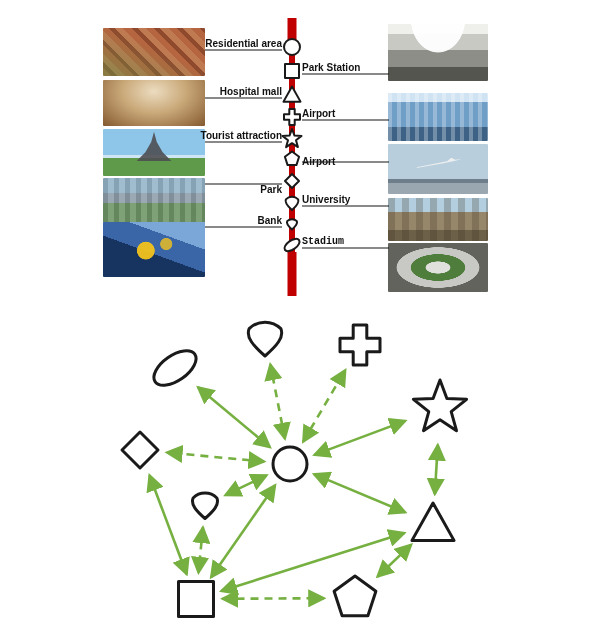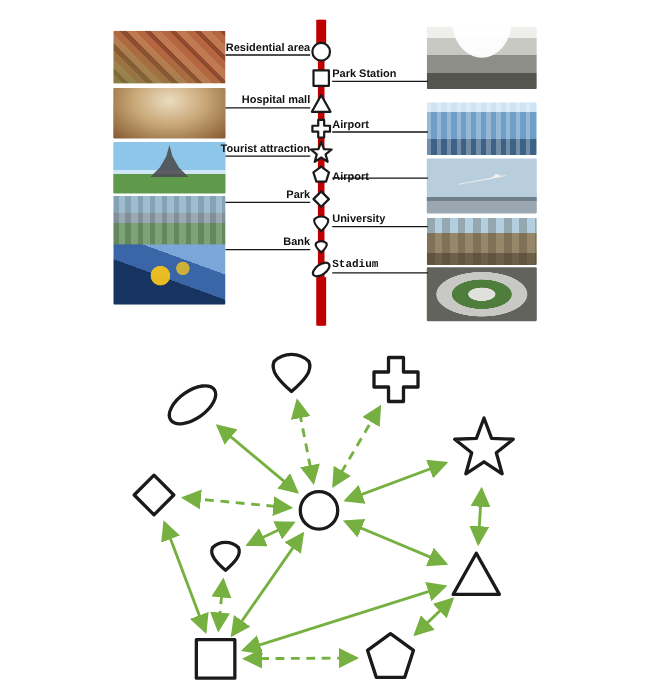--- a/index.html
+++ b/index.html
@@ -156,18 +156,18 @@
         <polygon points="0.0,-22.0 20.9,-6.8 12.9,17.8 -12.9,17.8 -20.9,-6.8" fill="#fff" stroke="#1a1a1a" stroke-width="3" stroke-linejoin="round"></polygon>
       </g>
     </svg>
   <div id="labels">
       <div class="legend-label" style="top: 38px; right: 318px;">Residential area</div>
       <div class="legend-label" style="top: 62px; left: 302px;">Park Station</div>
       <div class="legend-label" style="top: 86px; right: 318px;">Hospital mall</div>
       <div class="legend-label" style="top: 108px; left: 302px;">Airport</div>
       <div class="legend-label" style="top: 130px; right: 318px;">Tourist attraction</div>
       <div class="legend-label" style="top: 156px; left: 302px;">Airport</div>
-      <div class="legend-label" style="top: 172px; right: 318px;">Park</div>
+      <div class="legend-label" style="top: 184px; right: 318px;">Park</div>
       <div class="legend-label" style="top: 194px; left: 302px; text-align: center;">University</div>
       <div class="legend-label" style="top: 215px; right: 318px; padding-left: 34px;">Bank</div>
       <div class="legend-label" style="top: 236px; left: 302px; font-family: Liberation Mono, monospace;">Stadium</div>
     </div>
 </div>
 
 </body></html>

